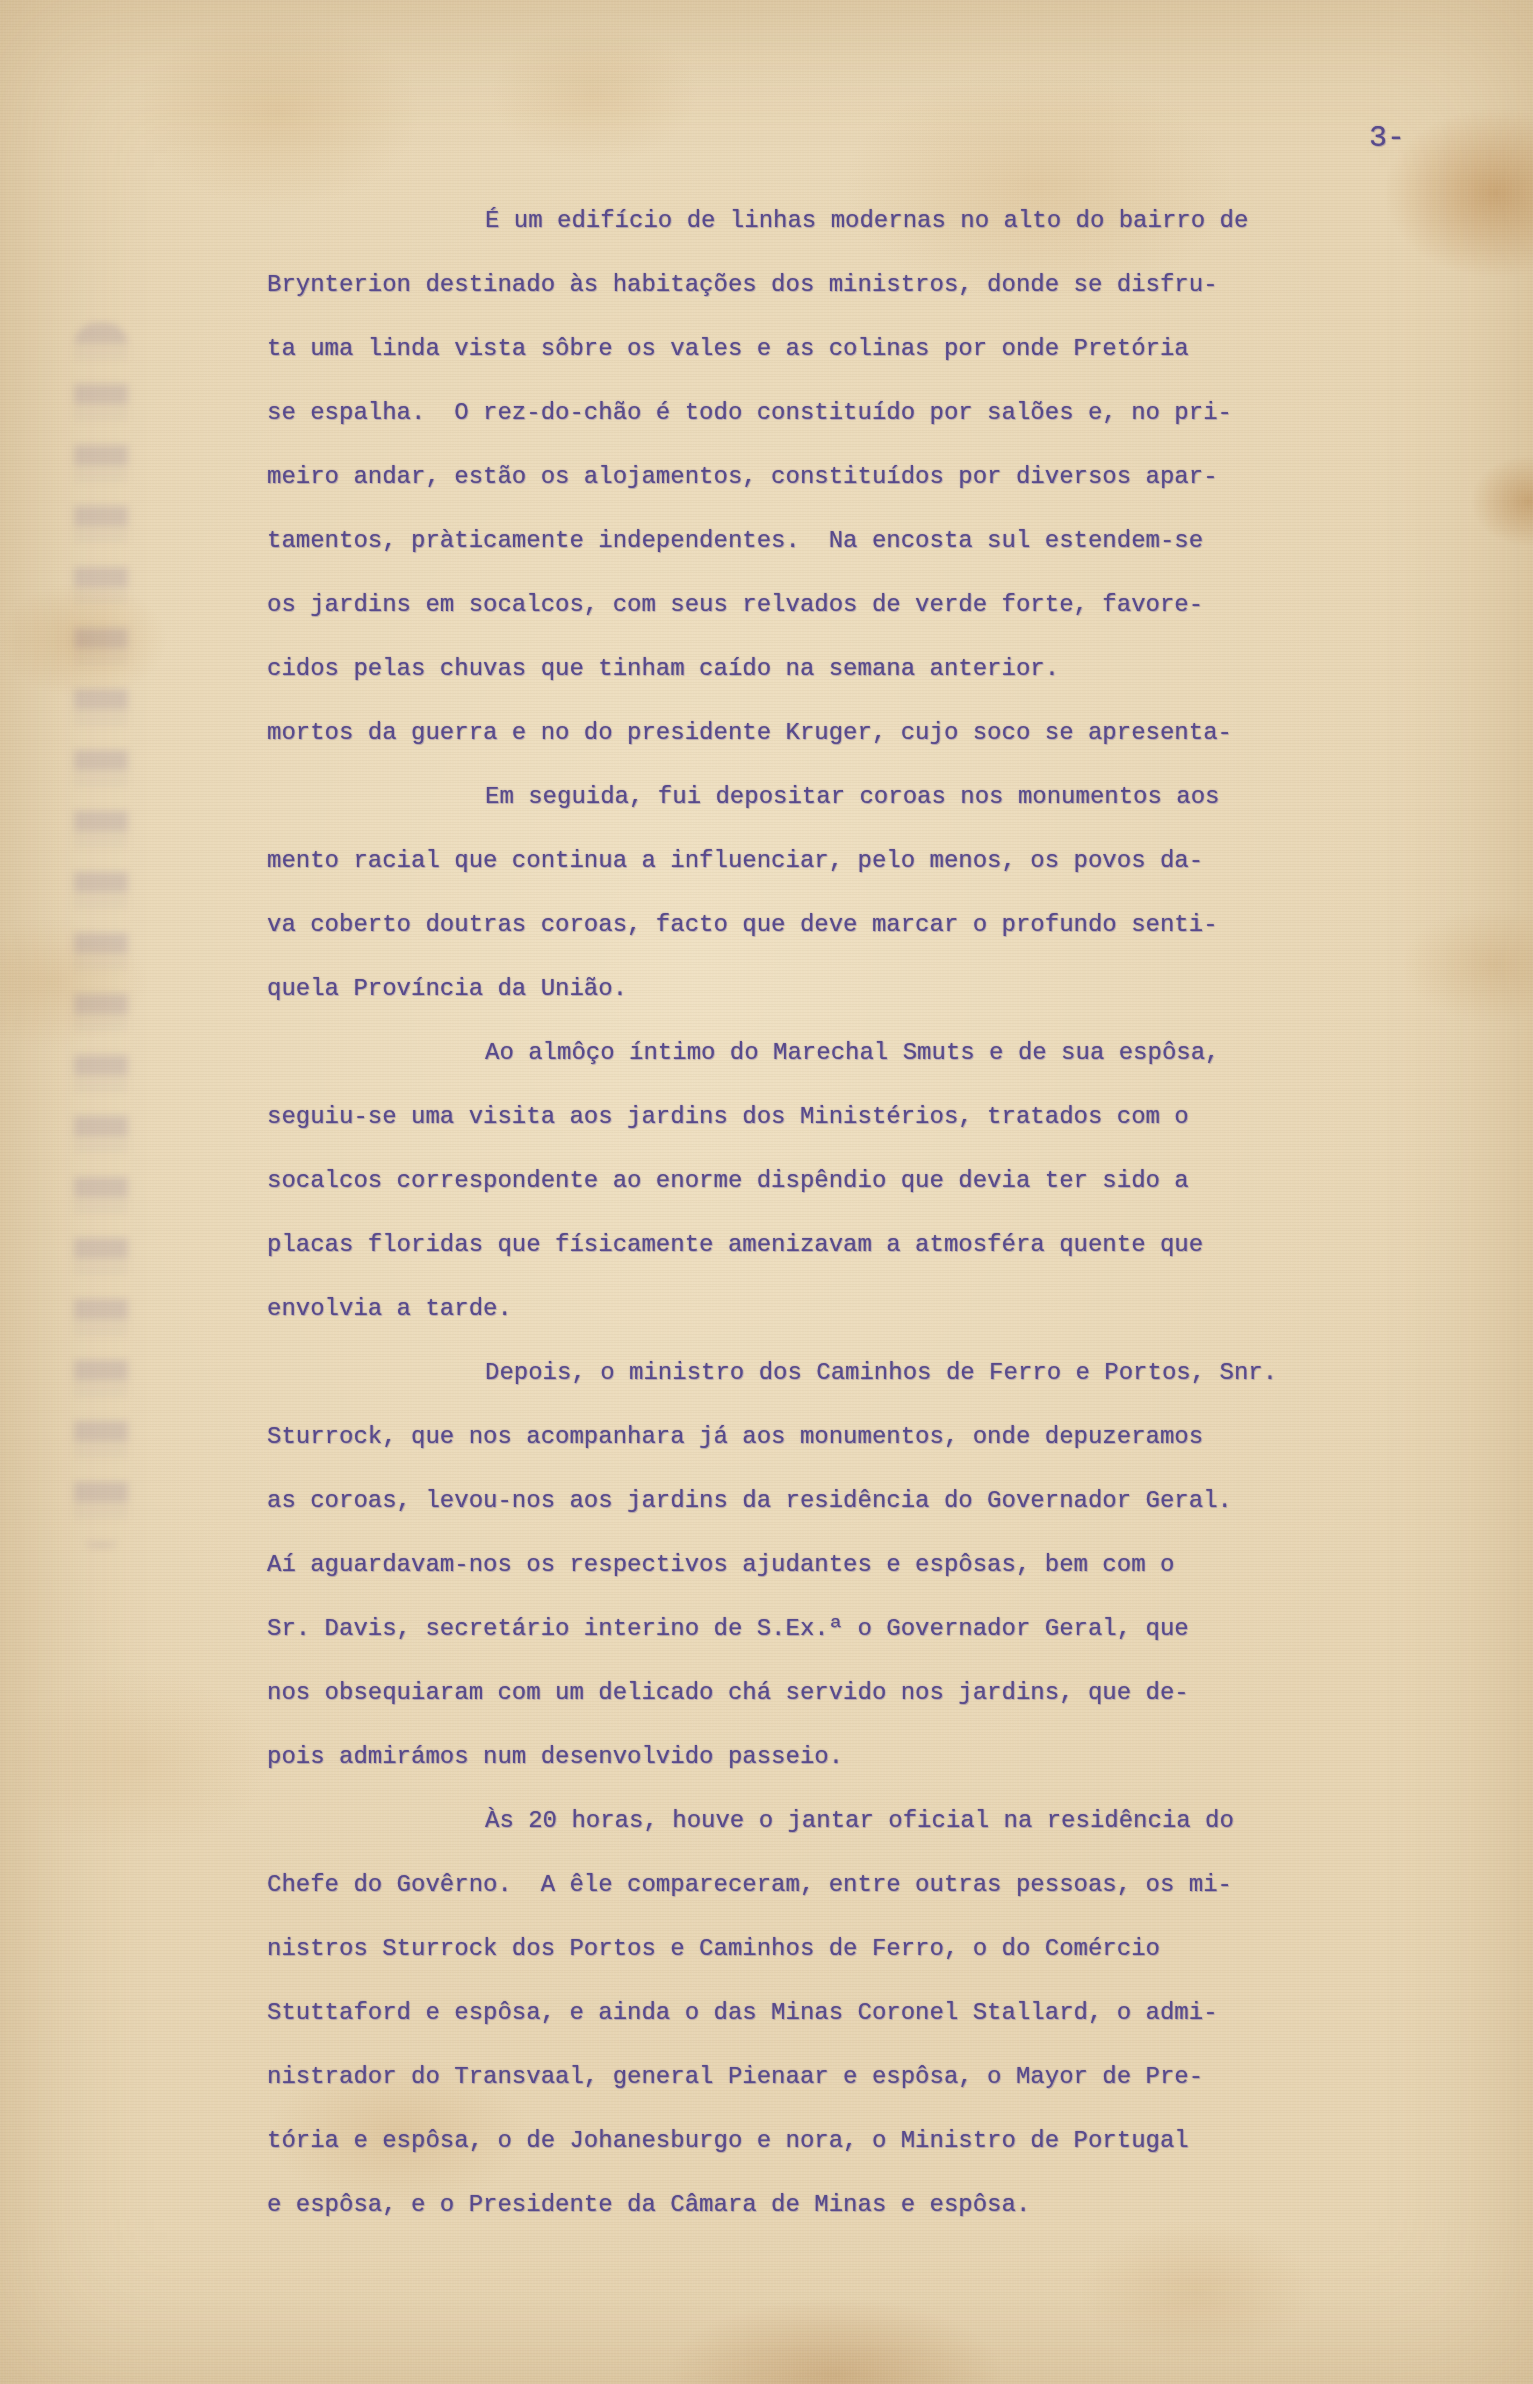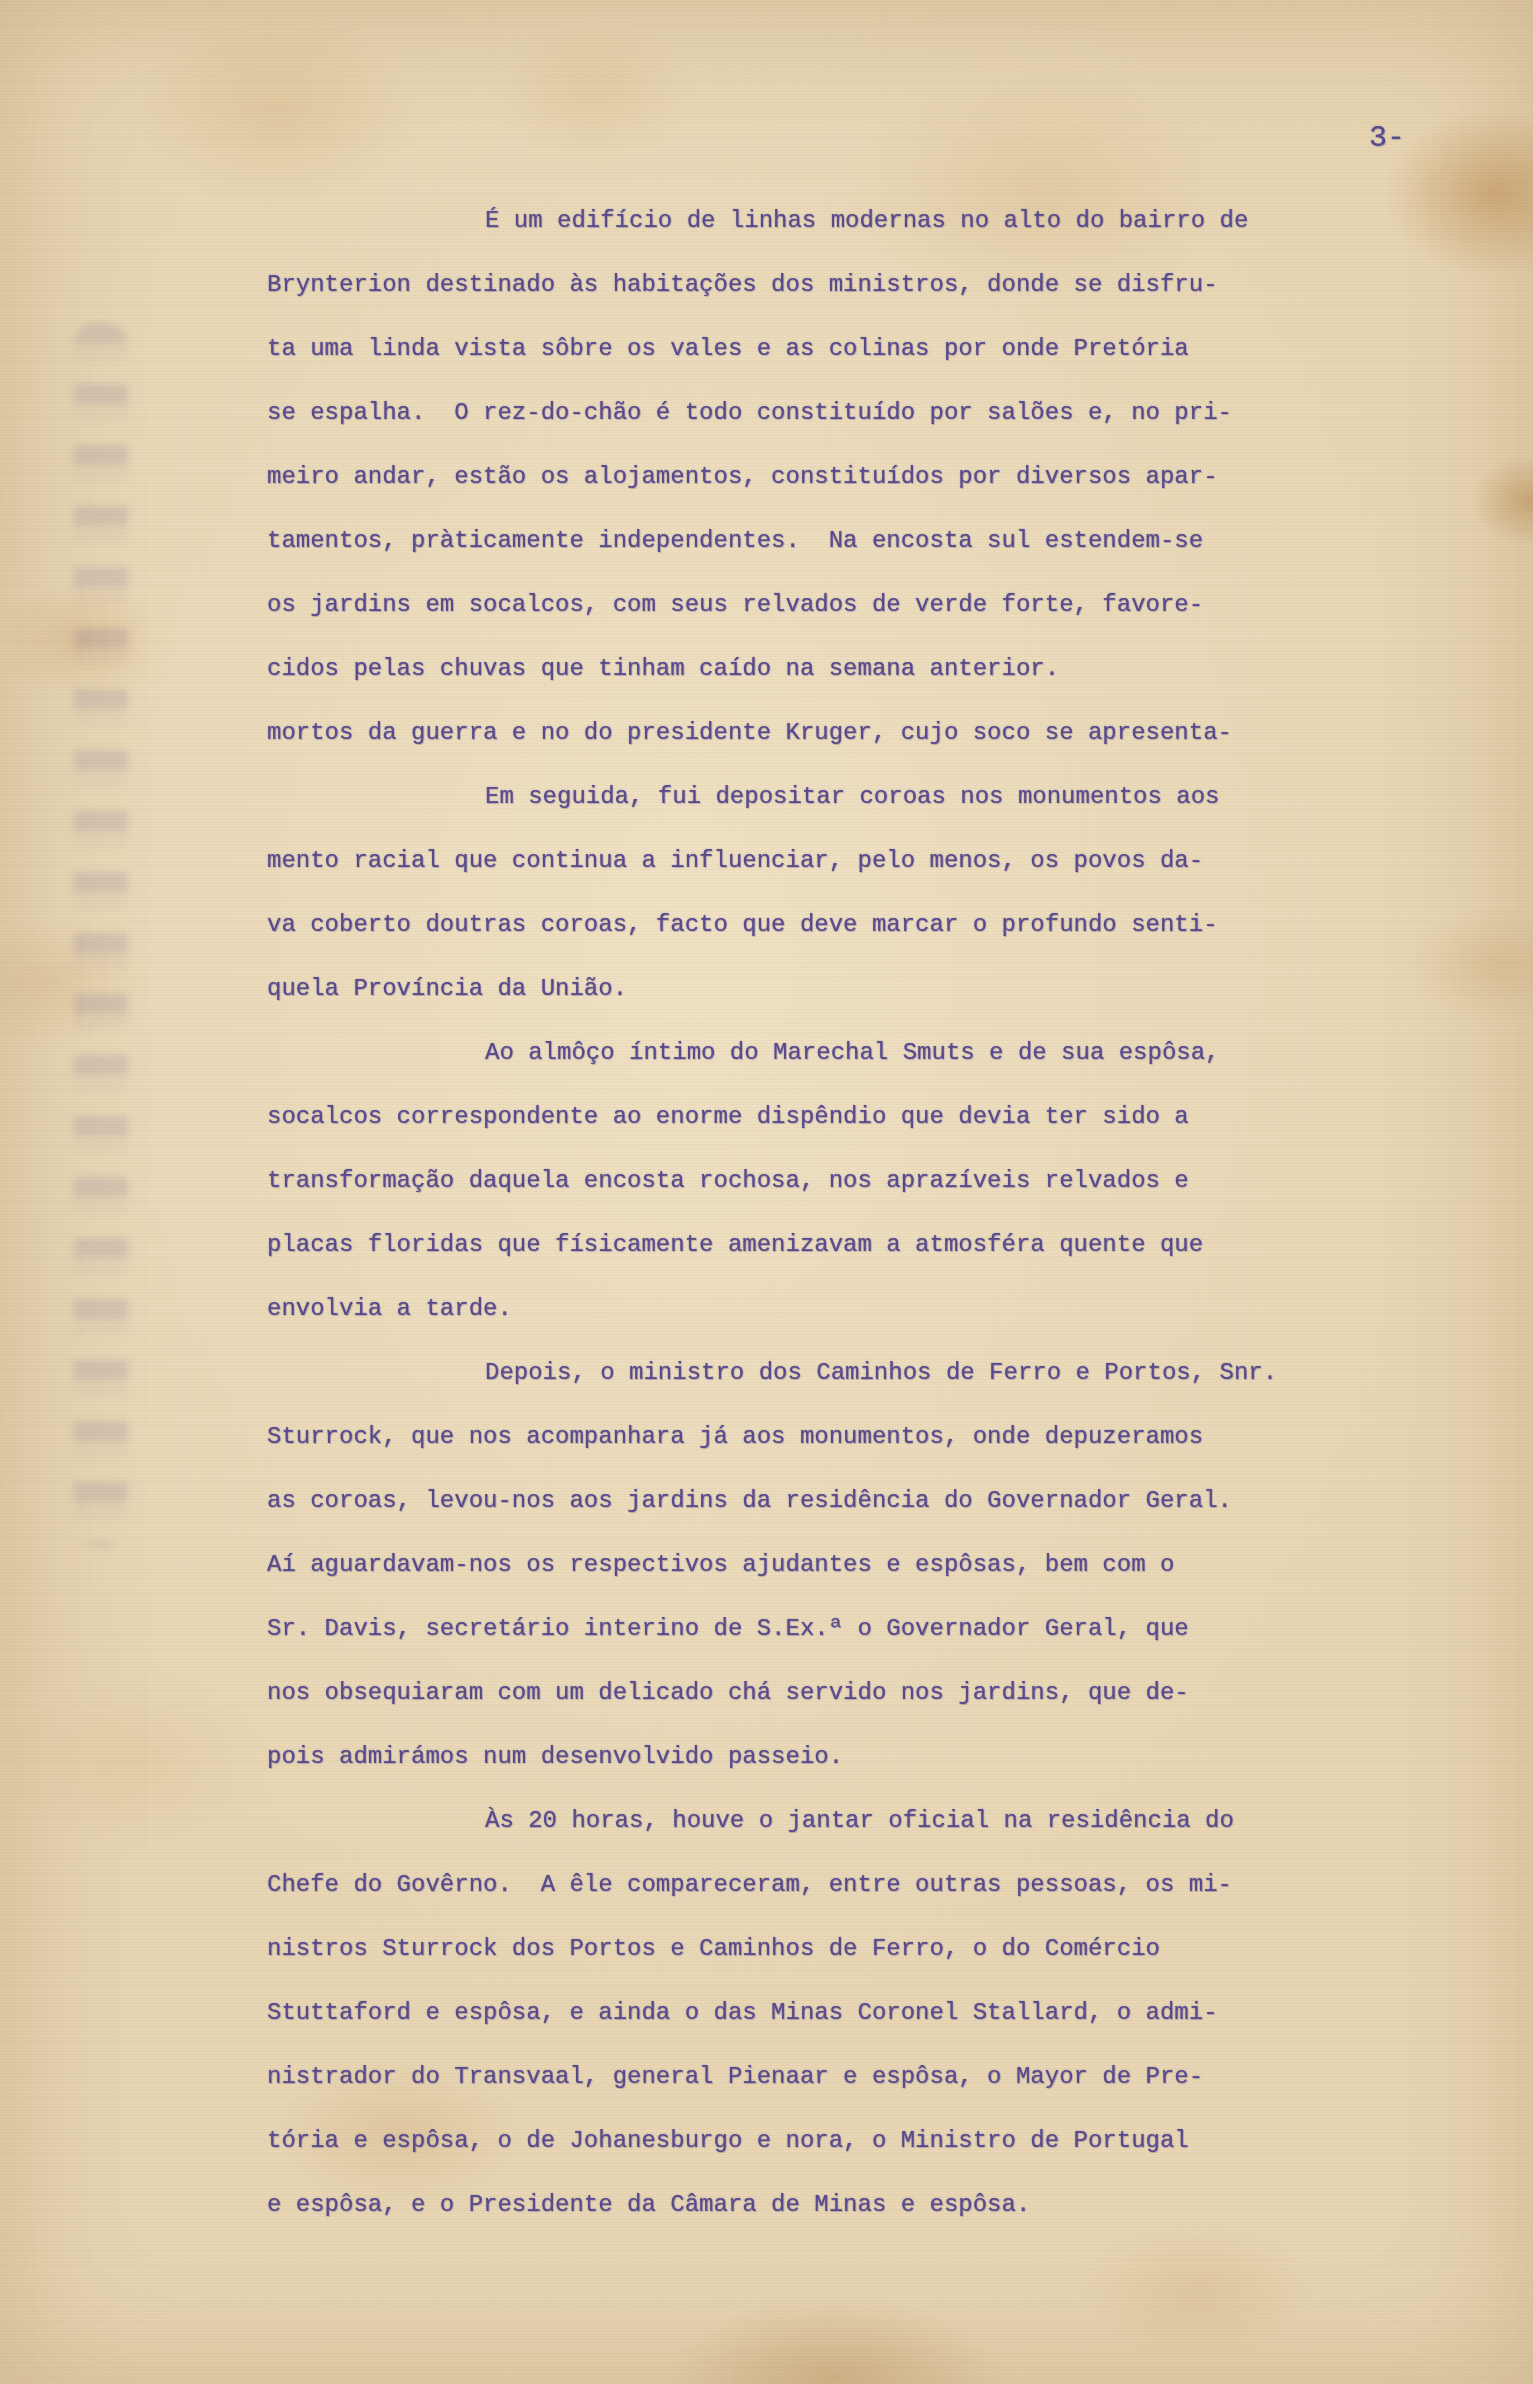--- a/index.html
+++ b/index.html
@@ -87,22 +87,22 @@
       </div>
       <div class="paragraph">
         <div class="line">mortos da guerra e no do presidente Kruger, cujo soco se apresenta-</div>
         <div class="line first">Em seguida, fui depositar coroas nos monumentos aos</div>
         <div class="line">mento racial que continua a influenciar, pelo menos, os povos da-</div>
         <div class="line">va coberto doutras coroas, facto que deve marcar o profundo senti-</div>
         <div class="line">quela Província da União.</div>
       </div>
       <div class="paragraph">
         <div class="line first">Ao almôço íntimo do Marechal Smuts e de sua espôsa,</div>
+        <div class="line">seguiu-se uma visita aos jardins dos Ministérios, tratados com o</div>
         <div class="line">socalcos correspondente ao enorme dispêndio que devia ter sido a</div>
-        <div class="line">transformação daquela encosta rochosa, nos aprazíveis relvados e</div>
         <div class="line">placas floridas que físicamente amenizavam a atmosféra quente que</div>
         <div class="line">envolvia a tarde.</div>
       </div>
       <div class="paragraph">
         <div class="line first">Depois, o ministro dos Caminhos de Ferro e Portos, Snr.</div>
         <div class="line">Sturrock, que nos acompanhara já aos monumentos, onde depuzeramos</div>
         <div class="line">as coroas, levou-nos aos jardins da residência do Governador Geral.</div>
         <div class="line">Aí aguardavam-nos os respectivos ajudantes e espôsas, bem com o</div>
         <div class="line">Sr. Davis, secretário interino de S.Ex.ª o Governador Geral, que</div>
         <div class="line">nos obsequiaram com um delicado chá servido nos jardins, que de-</div>

